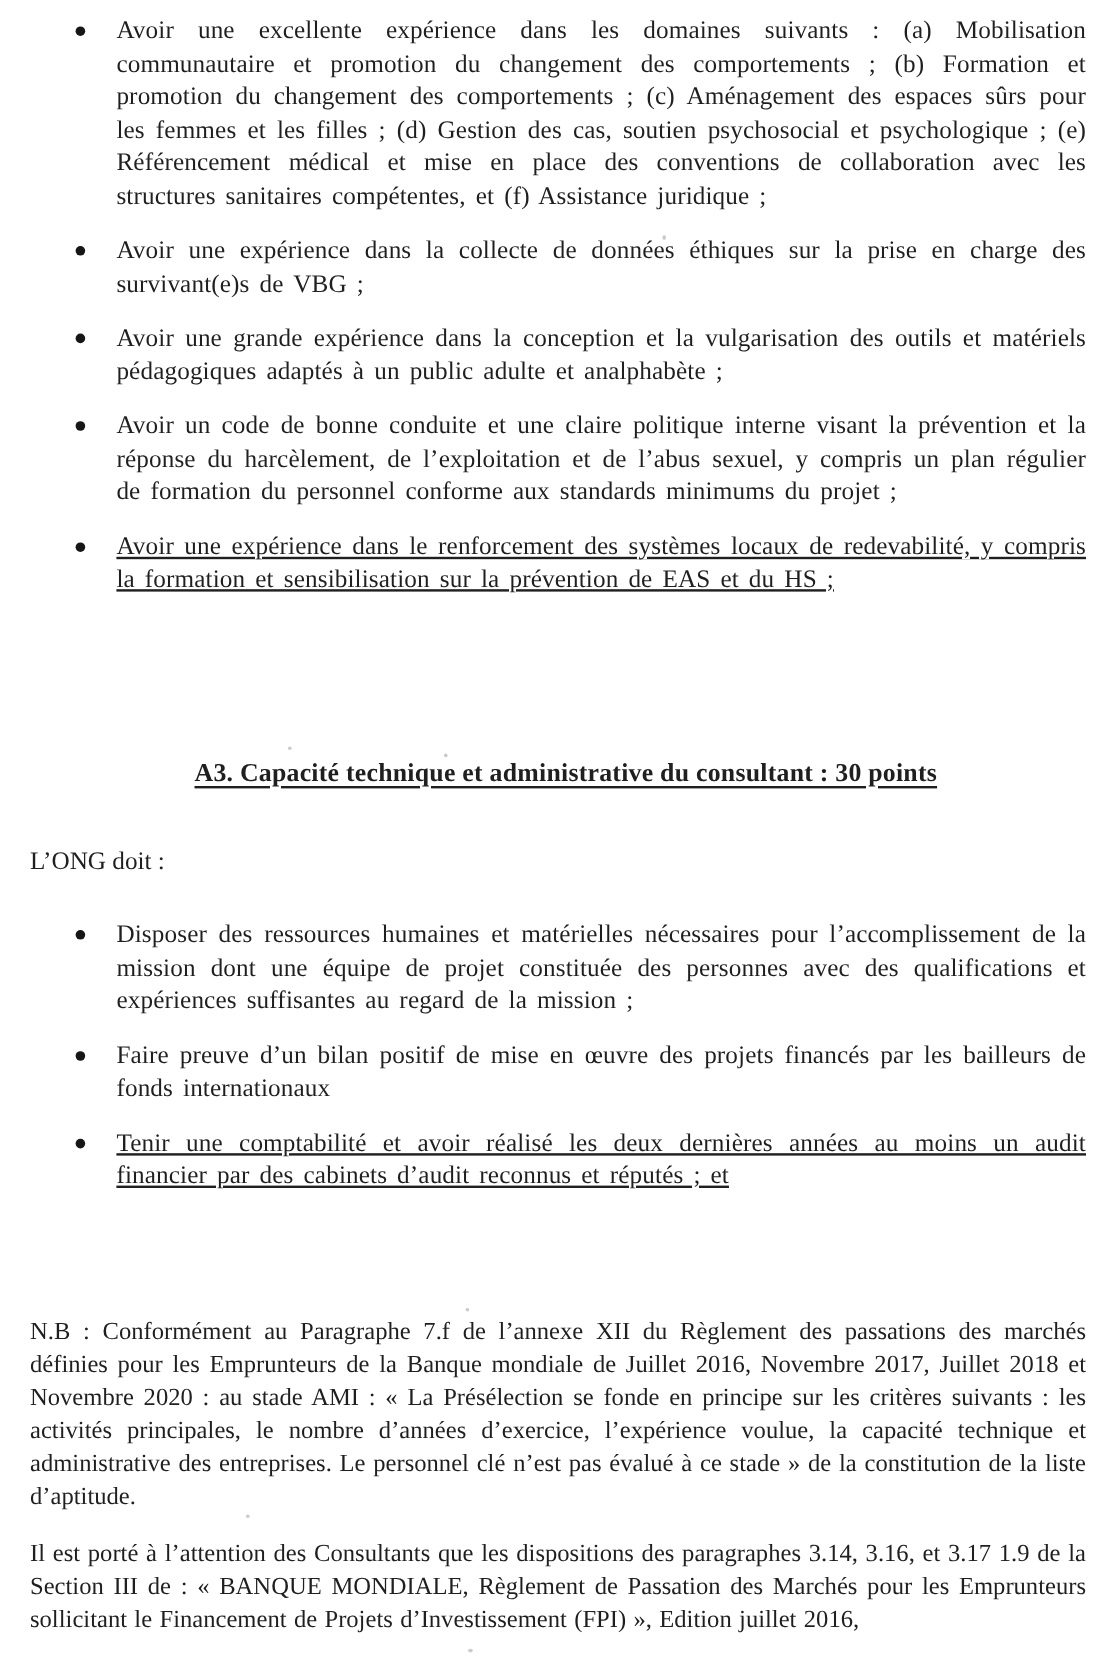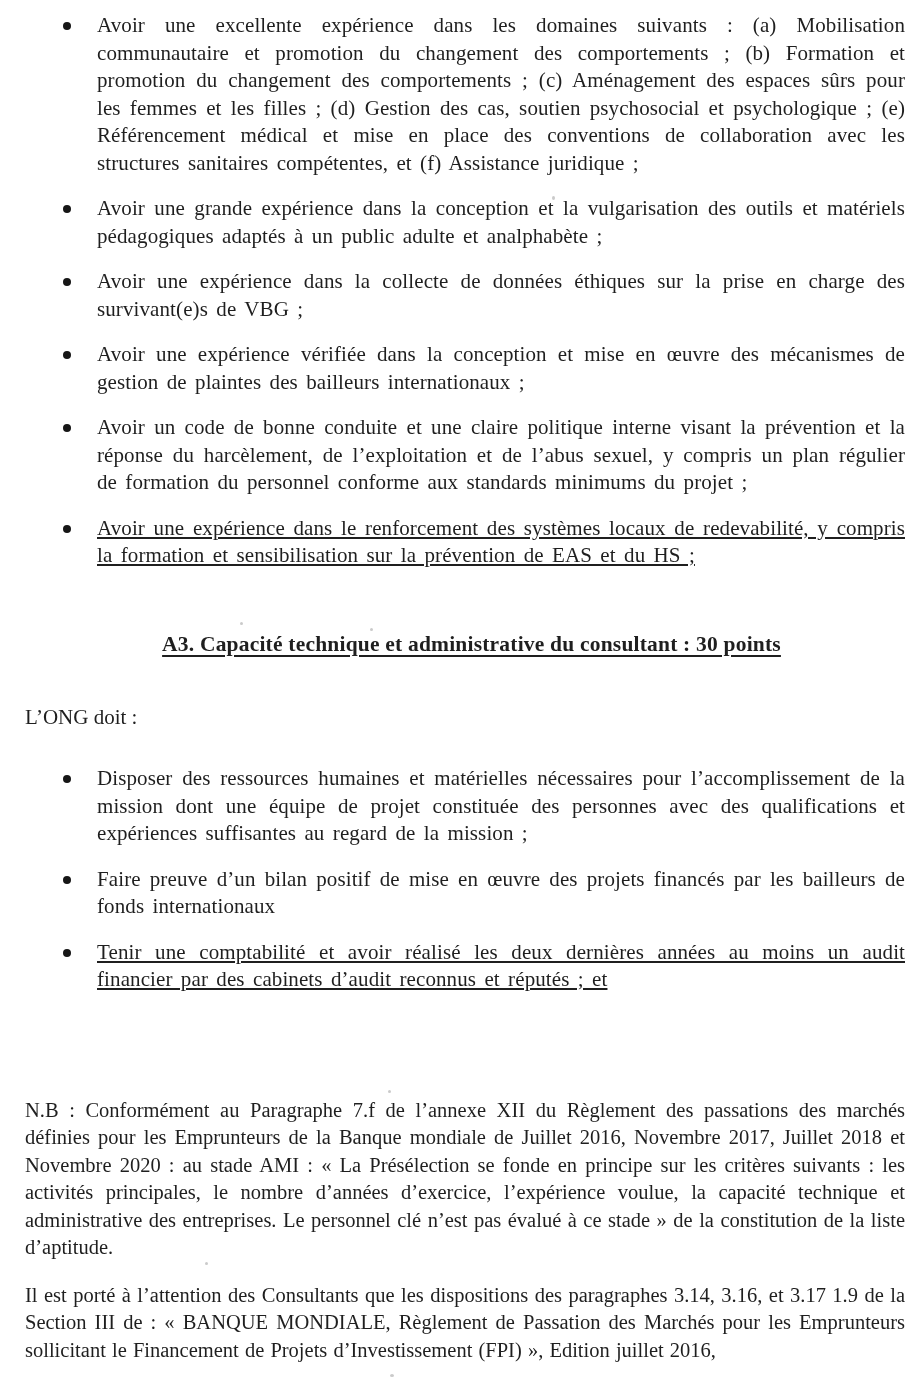--- a/index.html
+++ b/index.html
@@ -104,29 +104,25 @@
 
 <div class="page">
 
   <ul class="bullets block list-top">
     <li class="bullet-item">
       <span class="bullet-dot"></span>
       <span class="bullet-text">Avoir une excellente expérience dans les domaines suivants : (a) Mobilisation communautaire et promotion du changement des comportements ; (b) Formation et promotion du changement des comportements ; (c) Aménagement des espaces sûrs pour les femmes et les filles ; (d) Gestion des cas, soutien psychosocial et psychologique ; (e) Référencement médical et mise en place des conventions de collaboration avec les structures sanitaires compétentes, et (f) Assistance juridique ;</span>
     </li>
     <li class="bullet-item">
       <span class="bullet-dot"></span>
-      <span class="bullet-text">Avoir une grande expérience dans la conception et la vulgarisation des outils et matériels pédagogiques adaptés à un public adulte et analphabète ;</span>
-    </li>
-    <li class="bullet-item">
-      <span class="bullet-dot"></span>
       <span class="bullet-text">Avoir une expérience dans la collecte de données éthiques sur la prise en charge des survivant(e)s de VBG ;</span>
     </li>
     <li class="bullet-item">
       <span class="bullet-dot"></span>
-      <span class="bullet-text">Avoir une expérience vérifiée dans la conception et mise en œuvre des mécanismes de gestion de plaintes des bailleurs internationaux ;</span>
+      <span class="bullet-text">Avoir une grande expérience dans la conception et la vulgarisation des outils et matériels pédagogiques adaptés à un public adulte et analphabète ;</span>
     </li>
     <li class="bullet-item">
       <span class="bullet-dot"></span>
       <span class="bullet-text">Avoir un code de bonne conduite et une claire politique interne visant la prévention et la réponse du harcèlement, de l’exploitation et de l’abus sexuel, y compris un plan régulier de formation du personnel conforme aux standards minimums du projet ;</span>
     </li>
     <li class="bullet-item">
       <span class="bullet-dot"></span>
       <span class="bullet-text">Avoir une expérience dans le renforcement des systèmes locaux de redevabilité, y compris la formation et sensibilisation sur la prévention de EAS et du HS ;</span>
     </li>
   </ul>

